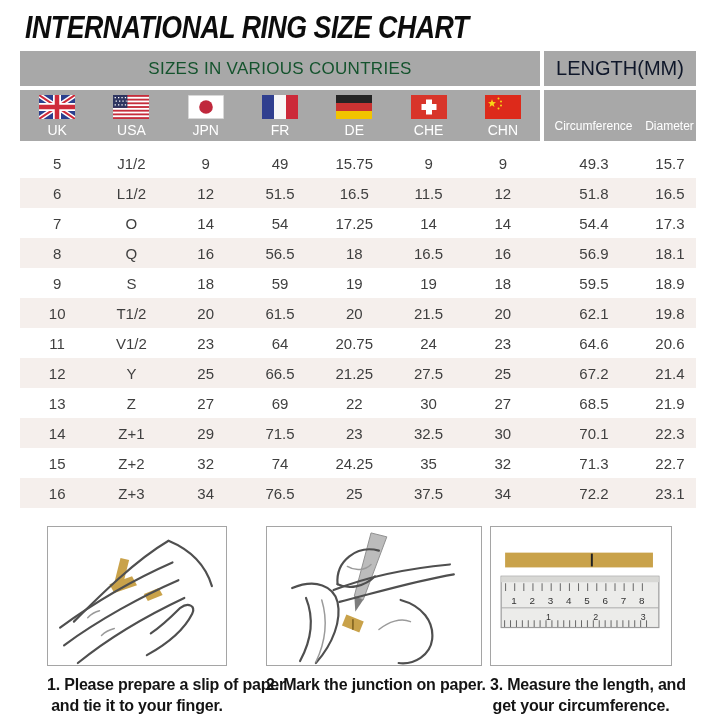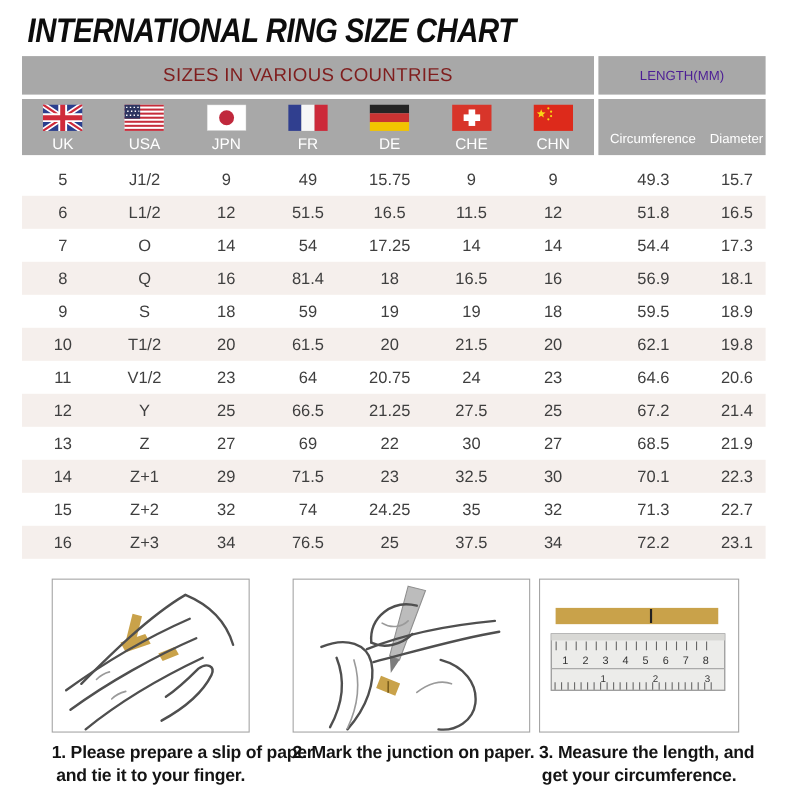--- a/index.html
+++ b/index.html
@@ -7,25 +7,25 @@
               font-family:"Liberation Sans", sans-serif; }
 
   
   h1.title { margin:10px 0 0 25px; font-size:31px; font-weight:700; font-style:italic;
              letter-spacing:-0.5px; color:#0d0d0d; white-space:nowrap;
              transform:scaleX(0.86); transform-origin:0 50%; }
 
   
   .table-wrap { margin:5px 0 0 20px; width:676px; }
   .hdr-row { display:flex; }
-  .group-left { width:520px; height:35px; background:#a8a8a8; color:#7f1d1d;
+  .group-left { width:520px; height:35px; background:#a8a8a8; color:#14532d;
                 font-size:17px; display:flex; align-items:center; justify-content:center;
                 letter-spacing:0.3px; }
   .hgap { width:4px; background:#fff; }
-  .group-right { width:152px; height:35px; background:#a8a8a8; color:#4c1d95; font-size:12px;
+  .group-right { width:152px; height:35px; background:#a8a8a8; color:#0f172a; font-size:20px;
                  display:flex; align-items:center; justify-content:center; }
   .flags-row { display:flex; margin-top:4px; }
   .flags-left { width:520px; height:51px; background:#a8a8a8;
                 display:grid; grid-template-columns:repeat(7, 74.285px); }
   .flag-cell { display:flex; flex-direction:column; align-items:center; padding-top:5px; }
   .flag-cell svg { display:block; }
   .flag-code { color:#fff; font-size:14px; margin-top:3px; }
   .flags-right { width:172px; height:51px; background:#a8a8a8;
                  display:grid; grid-template-columns:100px 52px; align-items:end; }
   .len-label { color:#fff; font-size:12px; text-align:center; padding-bottom:8px; white-space:nowrap; }
@@ -185,21 +185,21 @@
         <div class="cell">14</div>
         <div class="cell">14</div>
         <div></div>
         <div class="cell">54.4</div>
         <div class="cell">17.3</div>
       </div>
       <div class="data-row striped">
         <div class="cell">8</div>
         <div class="cell">Q</div>
         <div class="cell">16</div>
-        <div class="cell">81.4</div>
+        <div class="cell">56.5</div>
         <div class="cell">18</div>
         <div class="cell">16.5</div>
         <div class="cell">16</div>
         <div></div>
         <div class="cell">56.9</div>
         <div class="cell">18.1</div>
       </div>
       <div class="data-row">
         <div class="cell">9</div>
         <div class="cell">S</div>

